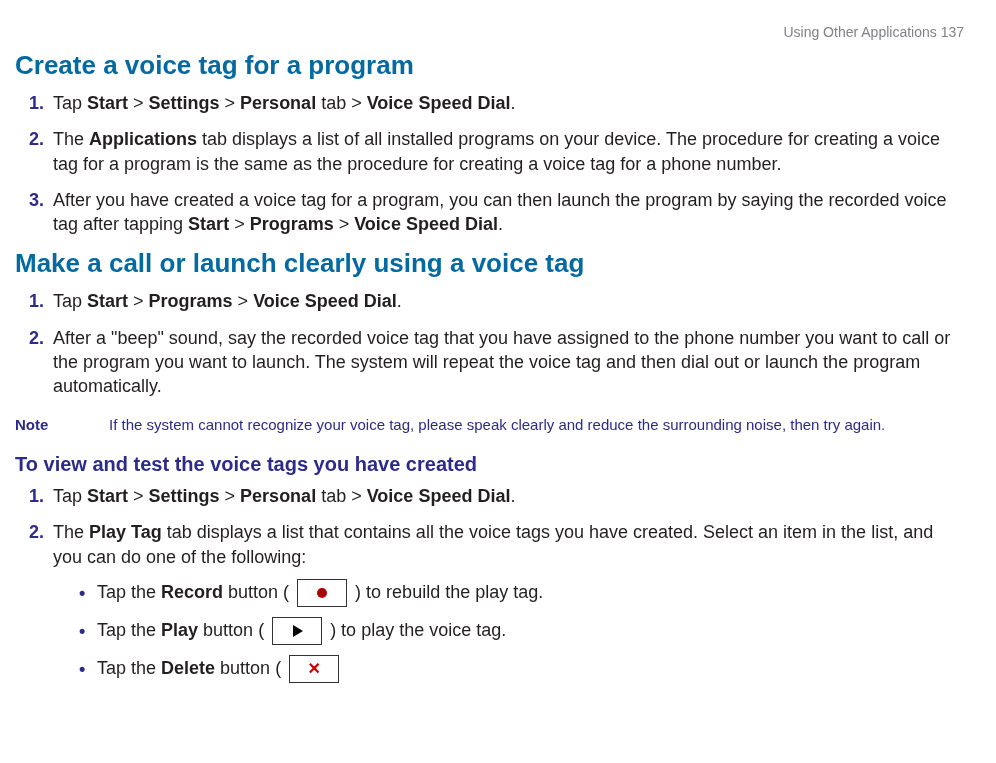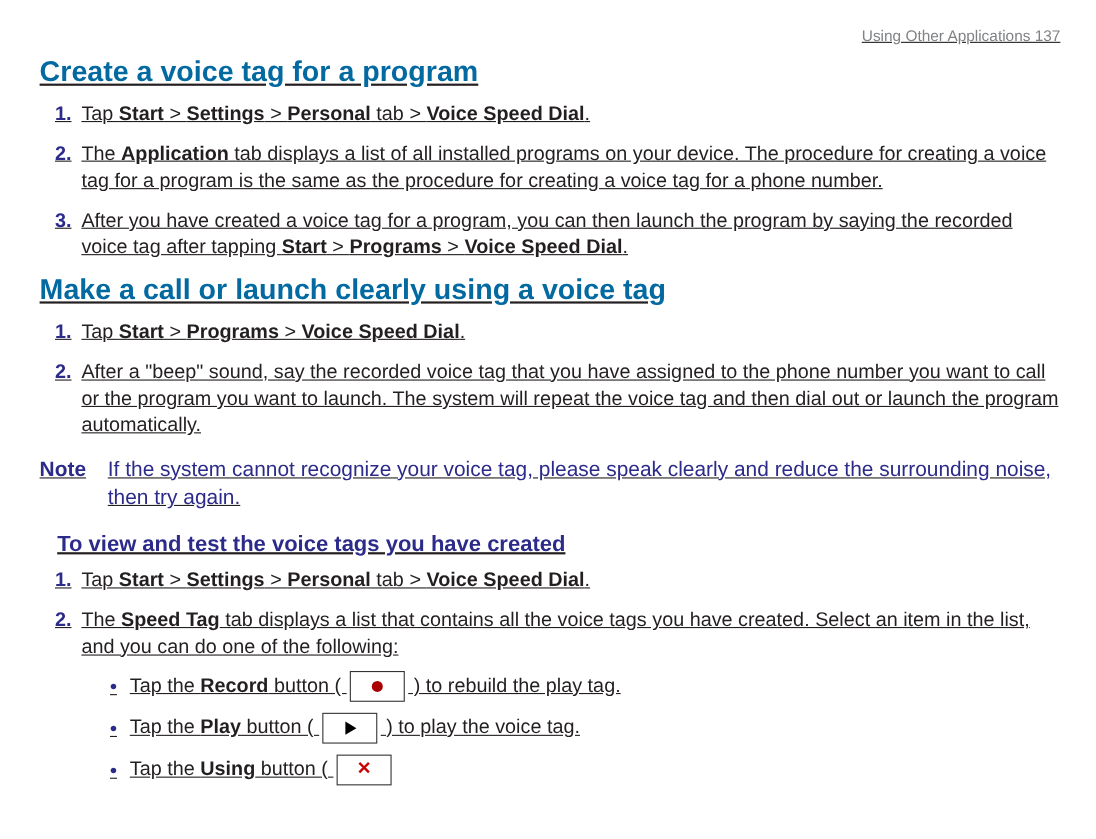--- a/index.html
+++ b/index.html
@@ -6,40 +6,39 @@
     margin: 0;
     padding: 0;
     font-family: "Segoe UI", "Myriad Pro", Arial, sans-serif;
     background: #fff;
     color: #231f20;
     width: 996px;
     height: 763px;
     box-sizing: border-box;
   }
   .page {
-    padding: 24px 32px 20px 36px;
-    text-decoration: underline;
+    padding: 24px 32px 20px 15px;
   }
   .running-head {
     text-align: right;
     color: #808285;
     font-size: 14px;
     margin-bottom: 10px;
   }
   .section-title {
     color: #0369a1;
     font-weight: 700;
     font-size: 26px;
     margin: 8px 0 10px 0;
   }
   .sub-title {
     color: #2c2b89;
     font-weight: 700;
     font-size: 20px;
-    margin: 18px 0 8px 16px;
+    margin: 18px 0 8px 0;
   }
   ol.steps {
     list-style: none;
     padding: 0;
     margin: 0 0 0 14px;
   }
   ol.steps > li {
     display: flex;
     margin: 6px 0 12px 0;
     font-size: 18px;
@@ -50,22 +49,23 @@
     font-weight: 700;
     flex: 0 0 24px;
   }
   ol.steps > li > .body {
     flex: 1;
   }
   .bold { font-weight: 700; }
   .note-row {
     display: flex;
     margin: 16px 0 0 0;
-    font-size: 19px;
+    font-size: 15px;
     line-height: 1.35;
+    gap: 32px;
   }
   .note-label {
     color: #2c2b89;
     font-weight: 700;
     flex: 0 0 62px;
   }
   .note-body {
     color: #2c2b89;
     flex: 1;
   }
@@ -129,21 +129,21 @@
   <ol class="steps">
     <li>
       <span class="num">1.</span>
       <span class="body">
         <span>Tap </span><span class="bold">Start</span><span> &gt; </span><span class="bold">Settings</span><span> &gt; </span><span class="bold">Personal</span><span> tab &gt; </span><span class="bold">Voice Speed Dial</span><span>.</span>
       </span>
     </li>
     <li>
       <span class="num">2.</span>
       <span class="body">
-        <span>The </span><span class="bold">Application</span><span> tab displays a list of all installed programs on your device. The procedure for creating a voice tag for a program is the same as the procedure for creating a voice tag for a phone number.</span>
+        <span>The </span><span class="bold">Applications</span><span> tab displays a list of all installed programs on your device. The procedure for creating a voice tag for a program is the same as the procedure for creating a voice tag for a phone number.</span>
       </span>
     </li>
     <li>
       <span class="num">3.</span>
       <span class="body">
         <span>After you have created a voice tag for a program, you can then launch the program by saying the recorded voice tag after tapping </span><span class="bold">Start</span><span> &gt; </span><span class="bold">Programs</span><span> &gt; </span><span class="bold">Voice Speed Dial</span><span>.</span>
       </span>
     </li>
   </ol>
 
@@ -174,21 +174,21 @@
   <ol class="steps">
     <li>
       <span class="num">1.</span>
       <span class="body">
         <span>Tap </span><span class="bold">Start</span><span> &gt; </span><span class="bold">Settings</span><span> &gt; </span><span class="bold">Personal</span><span> tab &gt; </span><span class="bold">Voice Speed Dial</span><span>.</span>
       </span>
     </li>
     <li>
       <span class="num">2.</span>
       <span class="body">
-        <span>The </span><span class="bold">Speed Tag</span><span> tab displays a list that contains all the voice tags you have created. Select an item in the list, and you can do one of the following:</span>
+        <span>The </span><span class="bold">Play Tag</span><span> tab displays a list that contains all the voice tags you have created. Select an item in the list, and you can do one of the following:</span>
 
         <ul class="bullets">
           <li>
             <span class="dot">•</span>
             <span>
               <span>Tap the </span><span class="bold">Record</span><span> button ( </span><span class="icon-btn">
                   <span class="icon-record"></span>
                 </span><span> ) to rebuild the play tag.</span>
             </span>
           </li>
@@ -196,21 +196,21 @@
             <span class="dot">•</span>
             <span>
               <span>Tap the </span><span class="bold">Play</span><span> button ( </span><span class="icon-btn">
                   <span class="icon-play"></span>
                 </span><span> ) to play the voice tag.</span>
             </span>
           </li>
           <li>
             <span class="dot">•</span>
             <span>
-              <span>Tap the </span><span class="bold">Using</span><span> button ( </span><span class="icon-btn">
+              <span>Tap the </span><span class="bold">Delete</span><span> button ( </span><span class="icon-btn">
                   <span class="icon-delete">✕</span>
                 </span>
             </span>
           </li>
         </ul>
 
       </span>
     </li>
   </ol>
 

